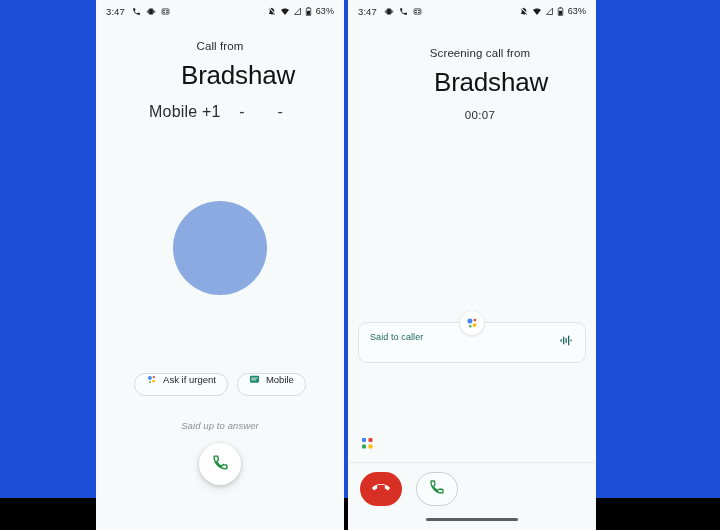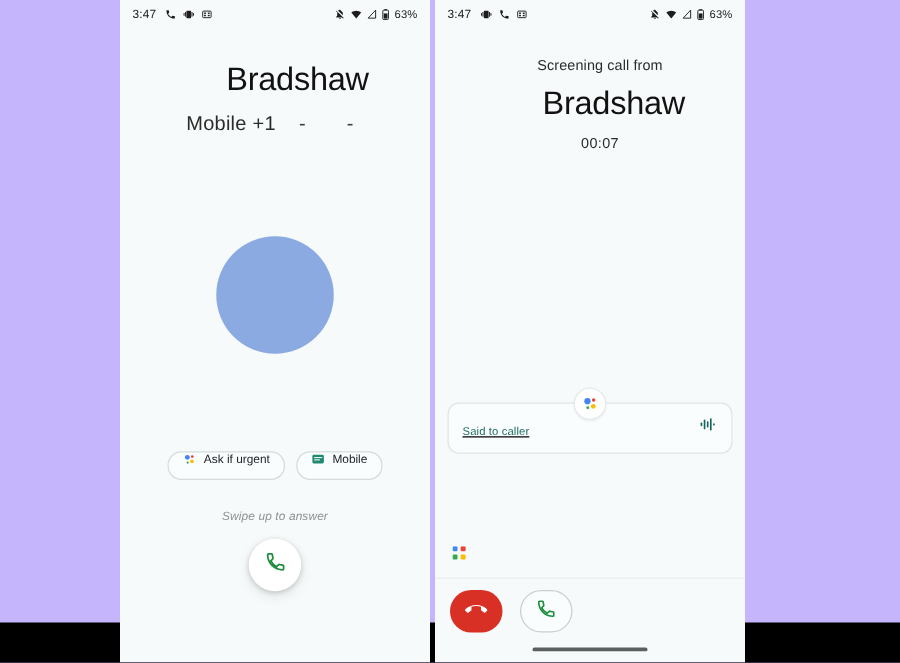--- a/index.html
+++ b/index.html
@@ -11,21 +11,21 @@
     overflow: hidden;
   }
   body {
     font-family: "Liberation Sans", sans-serif;
     -webkit-font-smoothing: antialiased;
   }
   .stage {
     position: relative;
     width: 720px;
     height: 498px;
-    background: #c4b5fd;
+    background: #1d4ed8;
   }
   .phone {
     position: absolute;
     top: 0;
     height: 530px;
     background: #F6FAFA;
     overflow: hidden;
   }
   .phone.left  { left: 96px;  width: 248px; }
   .phone.right { left: 348px; width: 248px; }
@@ -169,22 +169,21 @@
     left: 10px;
     right: 10px;
     top: 12px;
     background: #FAFDFD;
     border: 1px solid #dfe5e5;
     border-radius: 9px;
     padding: 9px 11px 12px 11px;
   }
   .bubble-head {
     display: flex;
-    align-items: flex-end;
-    text-decoration: underline;
+    align-items: flex-start;
   }
   .bubble-title {
     font-size: 9px;
     color: #1f6b63;
     letter-spacing: .1px;
   }
   .bubble-wave { margin-left: auto; }
   .bubble-body {
     margin-top: 8px;
     font-size: 10px;
@@ -303,20 +302,21 @@
               <rect x="4" y="1" width="6" height="2" fill="#1d1d1d"></rect>
               <rect x="1" y="3" width="12" height="20" rx="2" fill="none" stroke="#1d1d1d" stroke-width="2"></rect>
               <rect x="3" y="10" width="8" height="11" fill="#1d1d1d"></rect>
             </svg>
         </span>
         <span class="sb-pct">63%</span>
       </div>
     </div>
 
     <div class="caller-head">
+      <div class="caller-label">Call from</div>
       <div class="caller-name">Bradshaw</div>
       <div class="caller-number">
         <span>Mobile +1</span>
         <span class="dash">-</span>
         <span class="dash">-</span>
       </div>
     </div>
 
     <div class="avatar"></div>
 
@@ -337,21 +337,21 @@
           <svg width="11" height="11" viewBox="0 0 24 24">
               <rect x="2" y="4" width="20" height="15" rx="2.5" fill="#1F8A70"></rect>
               <rect x="5" y="8" width="14" height="1.8" fill="#FAFDFD"></rect>
               <rect x="5" y="12" width="10" height="1.8" fill="#FAFDFD"></rect>
             </svg>
         </span>
         <span>Mobile</span>
       </div>
     </div>
 
-    <div class="swipe-hint">Swipe up to answer</div>
+    <div class="swipe-hint">Said up to answer</div>
 
     <div class="fab-wrap">
       <div class="fab">
         <span>
           <svg width="17" height="17" viewBox="0 0 24 24">
               <path fill="none" stroke="#1E8E3E" stroke-width="2" stroke-linejoin="round" d="M6.6 10.8c1.4 2.8 3.8 5.1 6.6 6.6l2.2-2.2c.3-.3.7-.4 1-.2 1.1.4 2.4.6 3.6.6.6 0 1 .4 1 1V20c0 .6-.4 1-1 1-9.4 0-17-7.6-17-17 0-.6.4-1 1-1h3.4c.6 0 1 .4 1 1 0 1.3.2 2.5.6 3.6.1.3 0 .7-.2 1l-2.2 2.2z"></path>
             </svg>
         </span>
       </div>
     </div>

